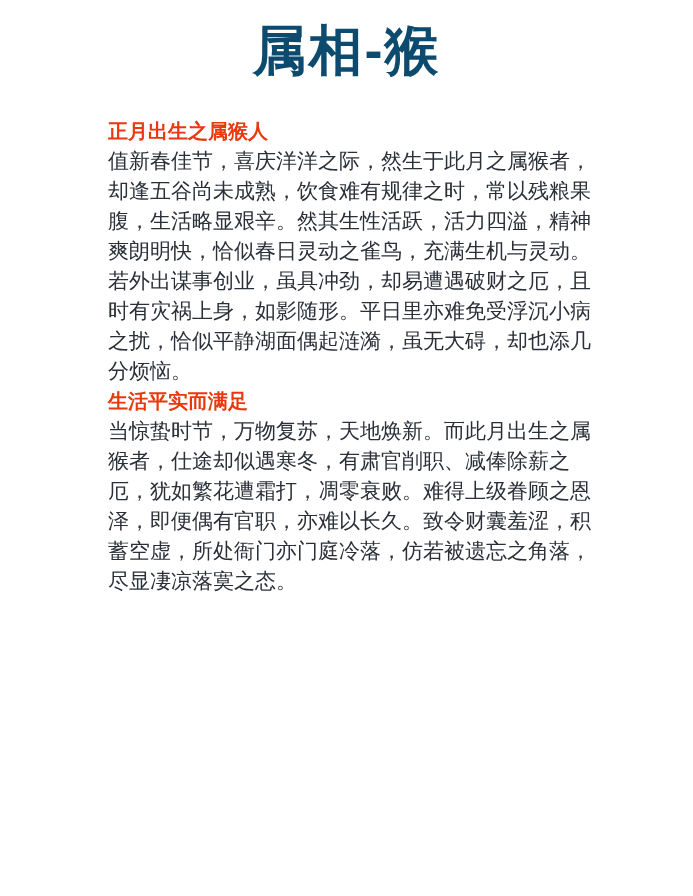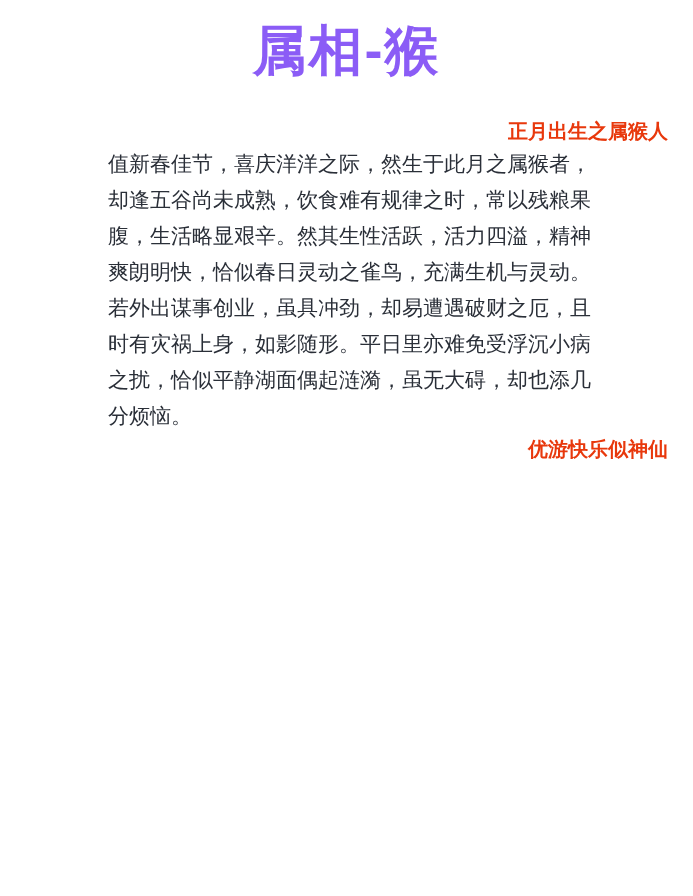--- a/index.html
+++ b/index.html
@@ -16,43 +16,42 @@
     font-family: "Liberation Sans", sans-serif;
   }
   .title {
     margin: 0;
     padding-top: 18px;
     text-align: center;
     font-size: 54px;
     line-height: 64px;
     font-weight: 700;
     letter-spacing: 2px;
-    color: #8b5cf6;
+    color: #0c4a6e;
   }
   .content {
     margin-left: 108px;
     width: 560px;
     margin-top: 34px;
   }
   .section {
     margin: 0;
     padding: 0;
   }
   .section-heading {
     margin: 0;
     font-size: 20px;
     line-height: 30px;
     font-weight: 700;
     color: #e8380c;
-    text-align: right;
   }
   .section-body {
     margin: 0;
     font-size: 21px;
-    line-height: 36px;
+    line-height: 30px;
     color: #2a2f38;
     white-space: pre-line;
     letter-spacing: 0;
   }
 </style>
 </head>
 <body>
 
 <div class="page">
   <h1 class="title">属相-猴</h1>
@@ -65,20 +64,26 @@
 却逢五谷尚未成熟，饮食难有规律之时，常以残粮果
 腹，生活略显艰辛。然其生性活跃，活力四溢，精神
 爽朗明快，恰似春日灵动之雀鸟，充满生机与灵动。
 若外出谋事创业，虽具冲劲，却易遭遇破财之厄，且
 时有灾祸上身，如影随形。平日里亦难免受浮沉小病
 之扰，恰似平静湖面偶起涟漪，虽无大碍，却也添几
 分烦恼。</p>
     </section>
 
     <section class="section">
-      <h2 class="section-heading">优游快乐似神仙</h2>
+      <h2 class="section-heading">生活平实而满足</h2>
+      <p class="section-body">当惊蛰时节，万物复苏，天地焕新。而此月出生之属
+猴者，仕途却似遇寒冬，有肃官削职、减俸除薪之
+厄，犹如繁花遭霜打，凋零衰败。难得上级眷顾之恩
+泽，即便偶有官职，亦难以长久。致令财囊羞涩，积
+蓄空虚，所处衙门亦门庭冷落，仿若被遗忘之角落，
+尽显凄凉落寞之态。</p>
     </section>
 
     <section class="section">
     </section>
 
   </div>
 </div>
 
 </body></html>

